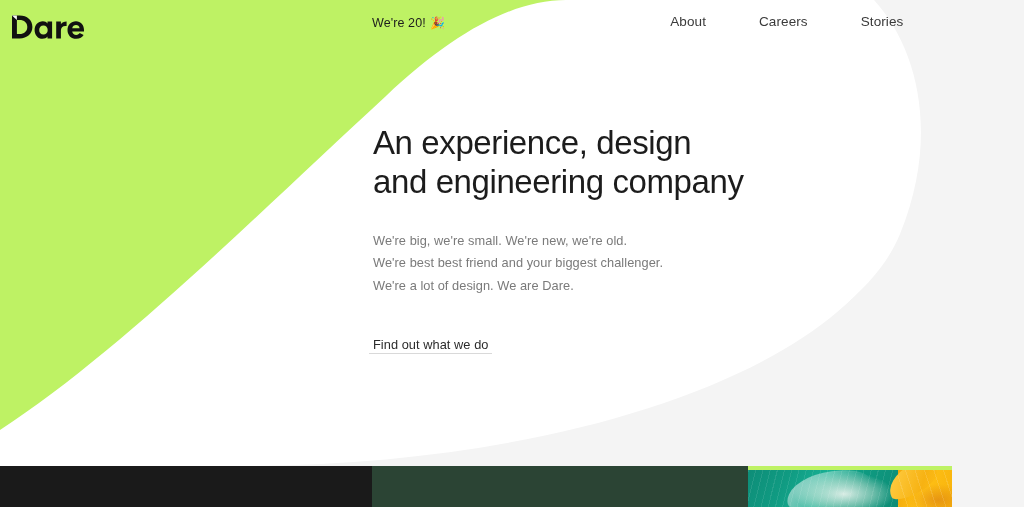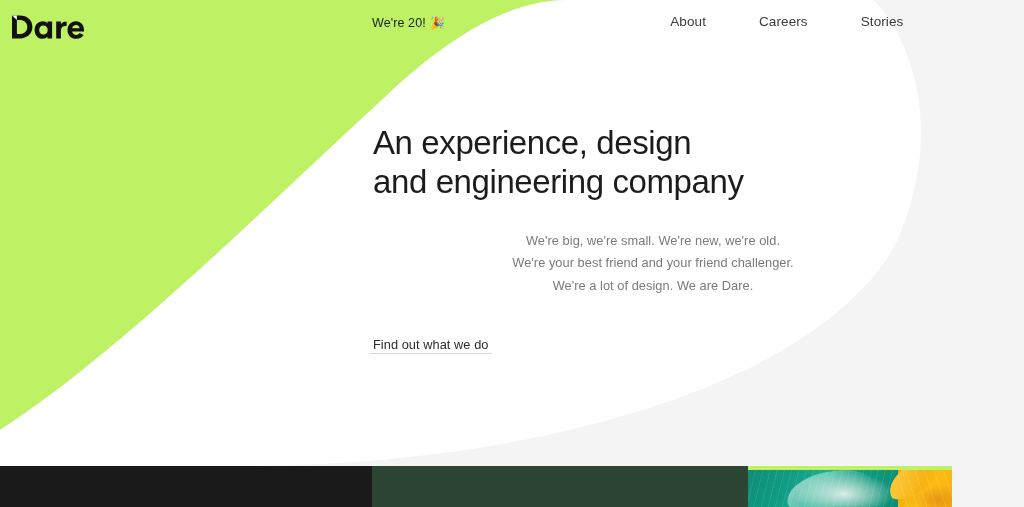--- a/index.html
+++ b/index.html
@@ -118,21 +118,20 @@
 
   .hero-copy {
     margin-top: 28px;
   }
   .hero-line {
     font-size: 12.8px;
     line-height: 22.5px;
     color: #7a7a7a;
     letter-spacing: 0.05px;
     white-space: nowrap;
-    text-align: center;
   }
 
   .cta-wrap {
     margin-top: 38px;
   }
   .cta-link {
     display: inline-block;
     position: relative;
     font-size: 12.8px;
     color: #2b2b2b;
@@ -282,21 +281,21 @@
       <a class="nav-link" href="#">Projects</a>
     </nav>
   </header>
 
   <section class="hero">
     <h1 class="hero-title">An experience, design
 and engineering company</h1>
 
     <div class="hero-copy">
       <p class="hero-line">We're big, we're small. We're new, we're old.</p>
-      <p class="hero-line">We're your best friend and your friend challenger.</p>
+      <p class="hero-line">We're best best friend and your biggest challenger.</p>
       <p class="hero-line">We're a lot of design. We are Dare.</p>
     </div>
 
     <div class="cta-wrap">
       <a class="cta-link" href="#">Find out what we do</a>
     </div>
   </section>
 
   <div class="panel-strip">
     <div class="panel panel-dark"></div>

